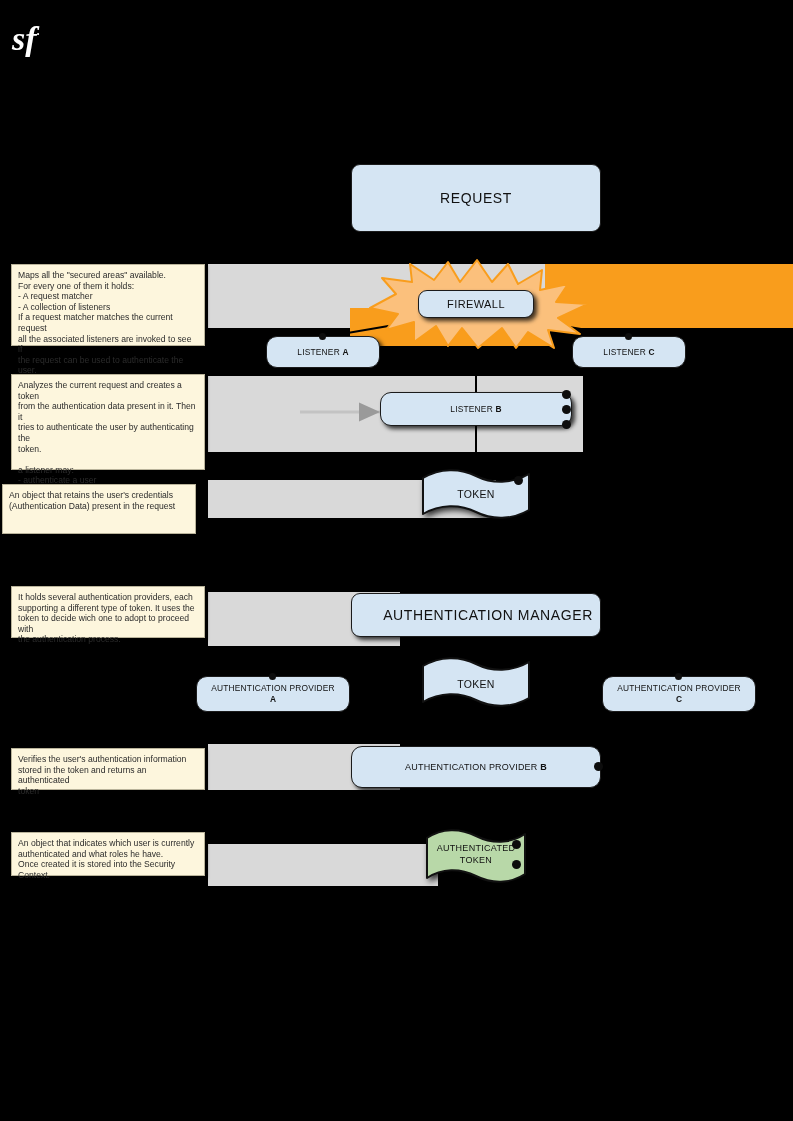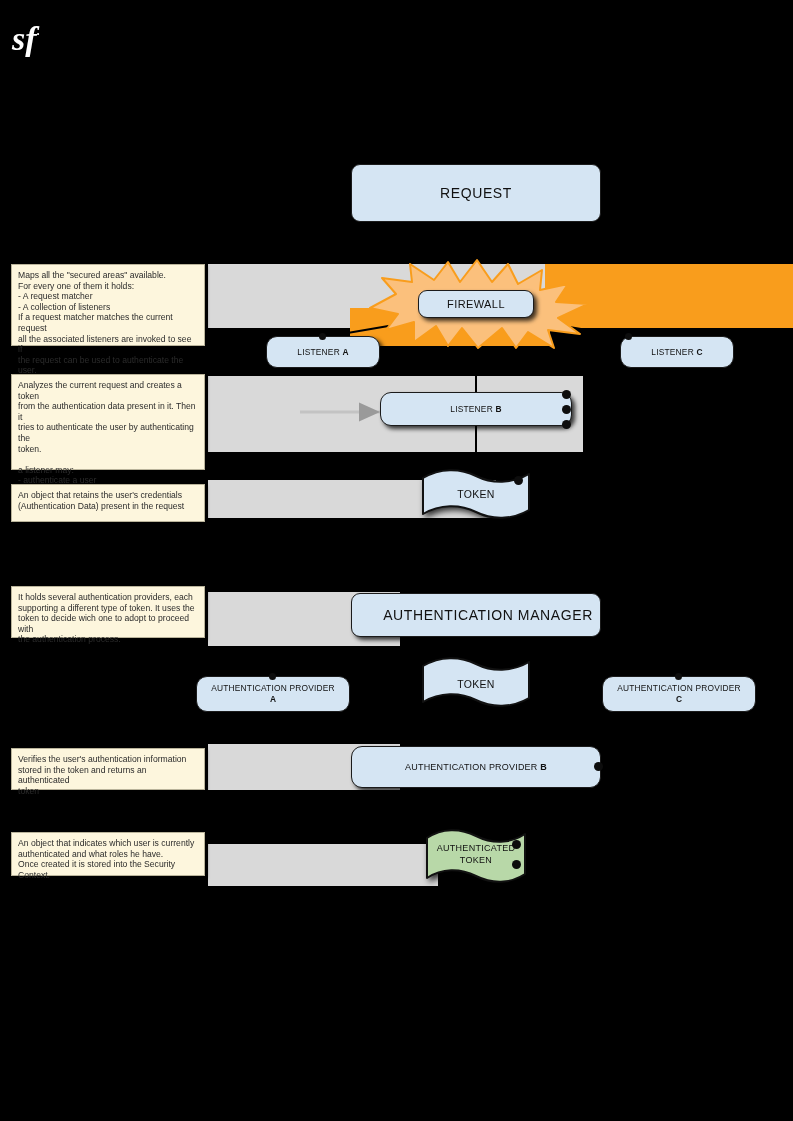--- a/index.html
+++ b/index.html
@@ -95,36 +95,36 @@
 
   <div class="burst" style="left:352px;top:258px;width:250px;height:92px;">
     <svg width="250" height="92" viewBox="0 0 250 92">
       <polygon points="18,50 44,36 30,20 60,24 58,6 82,22 96,4 108,24 125,2
                        140,24 156,6 166,26 190,12 188,32 216,26 204,44 236,46
                        206,60 228,76 196,72 202,90 176,74 164,90 150,70 126,90
                        110,70 96,88 84,68 62,84 62,64 34,72 46,56" fill="#fbc07c" stroke="#f99d1c" stroke-width="2" stroke-linejoin="round"></polygon>
     </svg>
   </div>
 
-  <div class="box big" style="left:351px;top:164px;width:250px;height:58px;">
+  <div class="box big" style="left:351px;top:164px;width:250px;height:68px;">
     <span>REQUEST</span>
   </div>
 
   <div class="box mid" style="left:418px;top:290px;width:116px;height:28px;">
     <span>FIREWALL</span>
   </div>
 
   <div class="box sml" style="left:266px;top:336px;width:114px;height:32px;">
     <span>
       <span>LISTENER </span><b>A</b>
     </span>
   </div>
   <div class="dot sm" style="left:319px;top:333px;"></div>
 
-  <div class="box sml" style="left:572px;top:336px;width:114px;height:32px;margin-left:48px;">
+  <div class="box sml" style="left:572px;top:336px;width:114px;height:32px;">
     <span>
       <span>LISTENER </span><b>C</b>
     </span>
   </div>
   <div class="dot sm" style="left:625px;top:333px;"></div>
 
   <div class="box sml" style="left:380px;top:392px;width:192px;height:34px;">
     <span>
       <span>LISTENER </span><b>B</b>
     </span>
@@ -204,21 +204,21 @@
   <div class="note" style="left:11px;top:374px;width:194px;height:96px;">Analyzes the current request and creates a token
 from the authentication data present in it. Then it
 tries to authenticate the user by authenticating the
 token.
 
 a listener may:
 - authenticate a user
 - throw an AuthenticationException
 - do nothing (no authentication information)</div>
 
-  <div class="note" style="left:11px;top:484px;width:194px;height:38px;">An object that retains the user's credentials
+  <div class="note" style="left:2px;top:484px;width:194px;height:50px;">An object that retains the user's credentials
 (Authentication Data) present in the request</div>
 
   <div class="note" style="left:11px;top:586px;width:194px;height:52px;">It holds several authentication providers, each
 supporting a different type of token. It uses the
 token to decide wich one to adopt to proceed with
 the authentication process.</div>
 
   <div class="note" style="left:11px;top:748px;width:194px;height:42px;">Verifies the user's authentication information
 stored in the token and returns an authenticated
 token</div>

